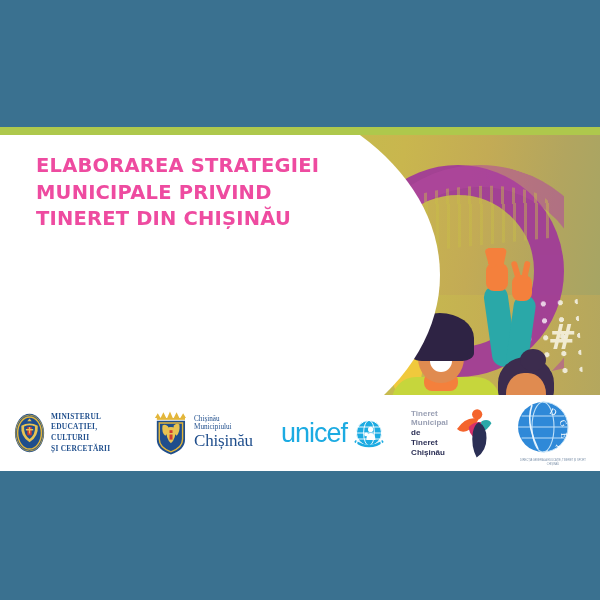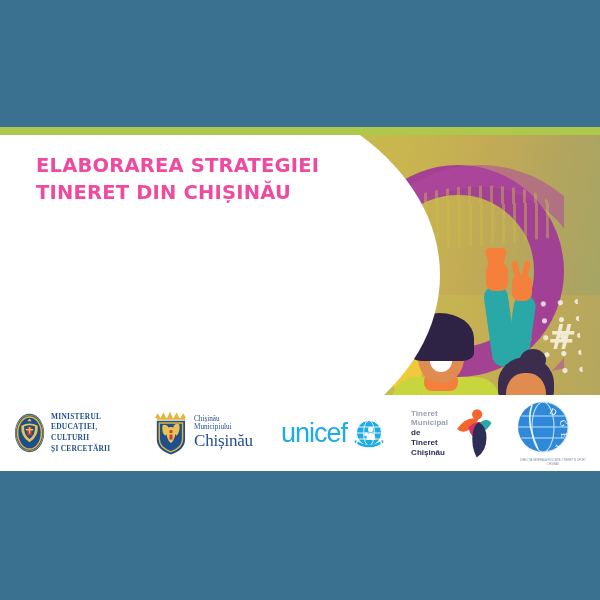--- a/index.html
+++ b/index.html
@@ -431,20 +431,21 @@
       <div class="figure p3-bun"></div>
       <div class="figure p3-face"></div>
 
       <div class="hash-mark">#</div>
 
       <div class="title-blob"></div>
       <div class="title-blob-2"></div>
 
       <div class="headline">
         <div>ELABORAREA STRATEGIEI</div>
+        <div>MUNICIPALE PRIVIND</div>
         <div>TINERET DIN CHIȘINĂU</div>
       </div>
     </div>
 
     <div class="logobar">
 
       <div class="logo logo-mecc">
         <svg width="34" height="44" viewBox="0 0 34 44">
           <ellipse cx="17" cy="22" rx="16" ry="21" fill="#1f4e8c"></ellipse>
           <ellipse cx="17" cy="22" rx="13" ry="17.6" fill="none" stroke="#e3b63a" stroke-width="1.6"></ellipse>

